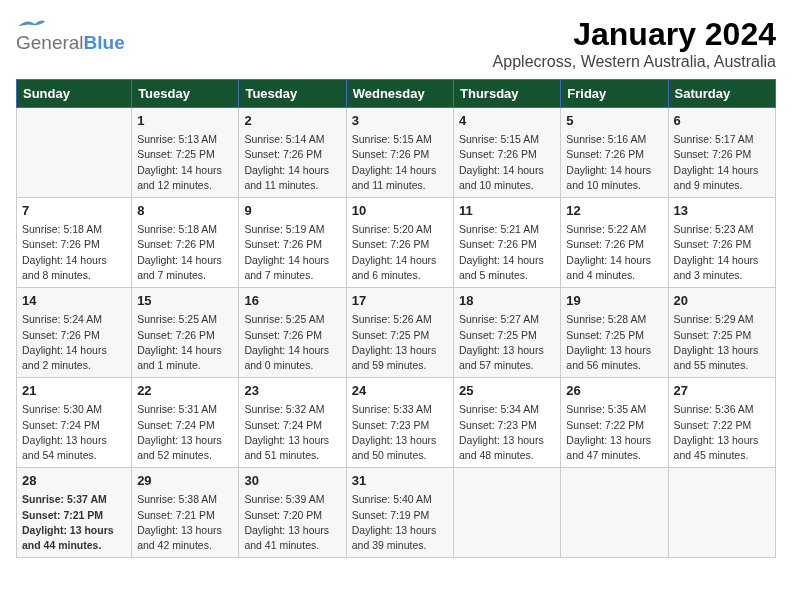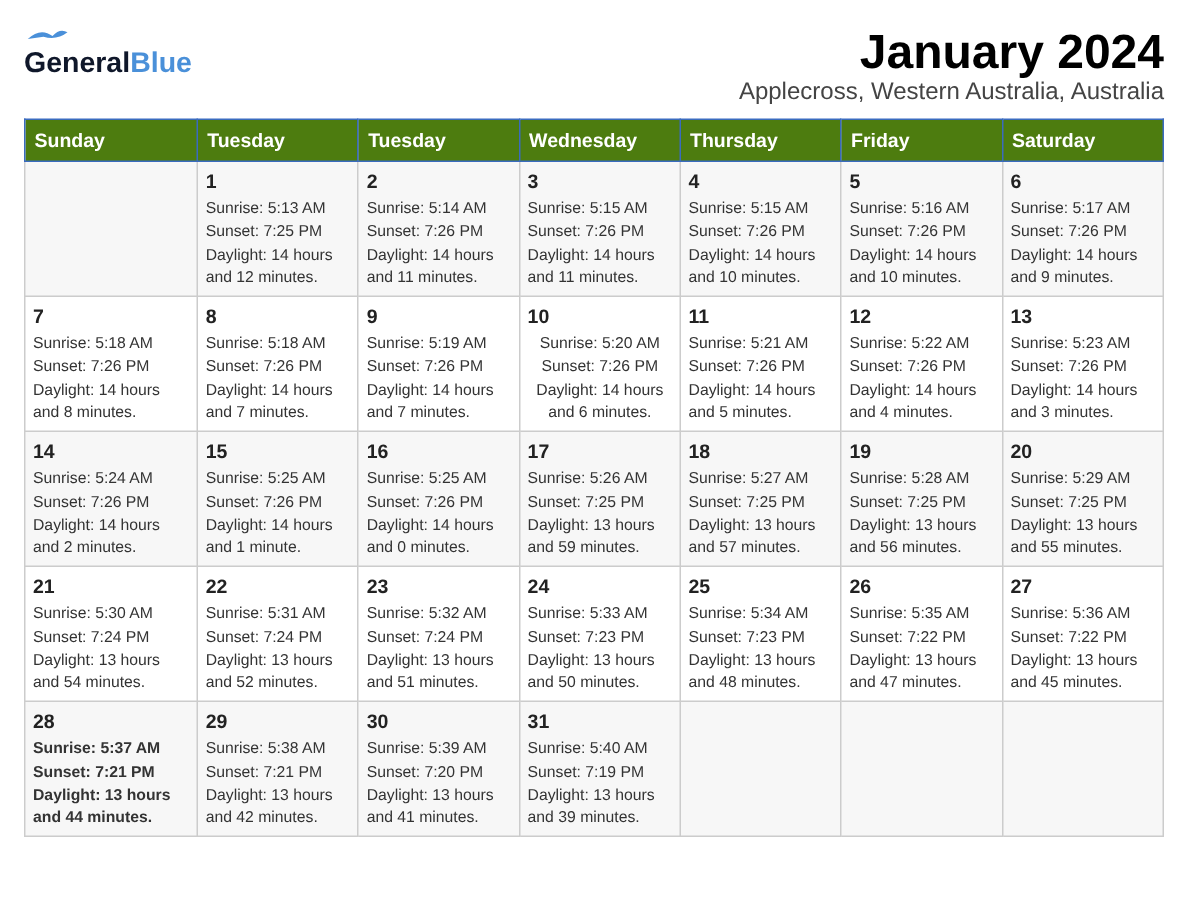--- a/index.html
+++ b/index.html
@@ -28,21 +28,21 @@
       font-size: 16px;
       color: #444;
       font-weight: normal;
     }
     table {
       width: 100%;
       border-collapse: collapse;
       font-size: 11px;
     }
     thead tr th {
-      background: #4d7c0f;
+      background: #14532d;
       color: #fff;
       text-align: left;
       padding: 6px 6px;
       font-size: 13px;
       font-weight: bold;
       border: 1px solid #3a6bbf;
     }
     tbody tr td {
       border: 1px solid #ccc;
       vertical-align: top;
@@ -81,21 +81,21 @@
 
 <div class="header">
   <div class="logo-container">
   <div style="display:flex;flex-direction:column;align-items:flex-start;">
     <div style="display:flex;align-items:center;">
       <svg width="30" height="16" viewBox="0 0 60 28">
         <path d="M5,18 Q22,2 38,14 Q48,3 58,9 Q44,20 26,15 Z" fill="#4a90d9"></path>
       </svg>
     </div>
     <div style="display:flex;align-items:baseline;">
-      <span style="font-size:19px;font-weight:bold;color:#0f172a;font-family:Arial;">General</span>
+      <span style="font-size:19px;font-weight:normal;color:#737373;font-family:Arial;">General</span>
           <span style="font-size:19px;font-weight:bold;color:#4a90d9;font-family:Arial;">Blue</span>
     </div>
   </div>
 </div>
   <div class="title-block">
     <h1>January 2024</h1>
     <h2>Applecross, Western Australia, Australia</h2>
   </div>
 </div>
 
@@ -174,21 +174,21 @@
         </td>
         <td>
           <span class="day-num">9</span>
           <div class="day-info" style="white-space: pre-line;">Sunrise: 5:19 AM
 Sunset: 7:26 PM
 Daylight: 14 hours
 and 7 minutes.</div>
         </td>
         <td>
           <span class="day-num">10</span>
-          <div class="day-info" style="white-space: pre-line; text-align: center;">Sunrise: 5:20 AM
+          <div class="day-info" style="white-space: pre-line;">Sunrise: 5:20 AM
 Sunset: 7:26 PM
 Daylight: 14 hours
 and 6 minutes.</div>
         </td>
         <td>
           <span class="day-num">11</span>
           <div class="day-info" style="white-space: pre-line;">Sunrise: 5:21 AM
 Sunset: 7:26 PM
 Daylight: 14 hours
 and 5 minutes.</div>

